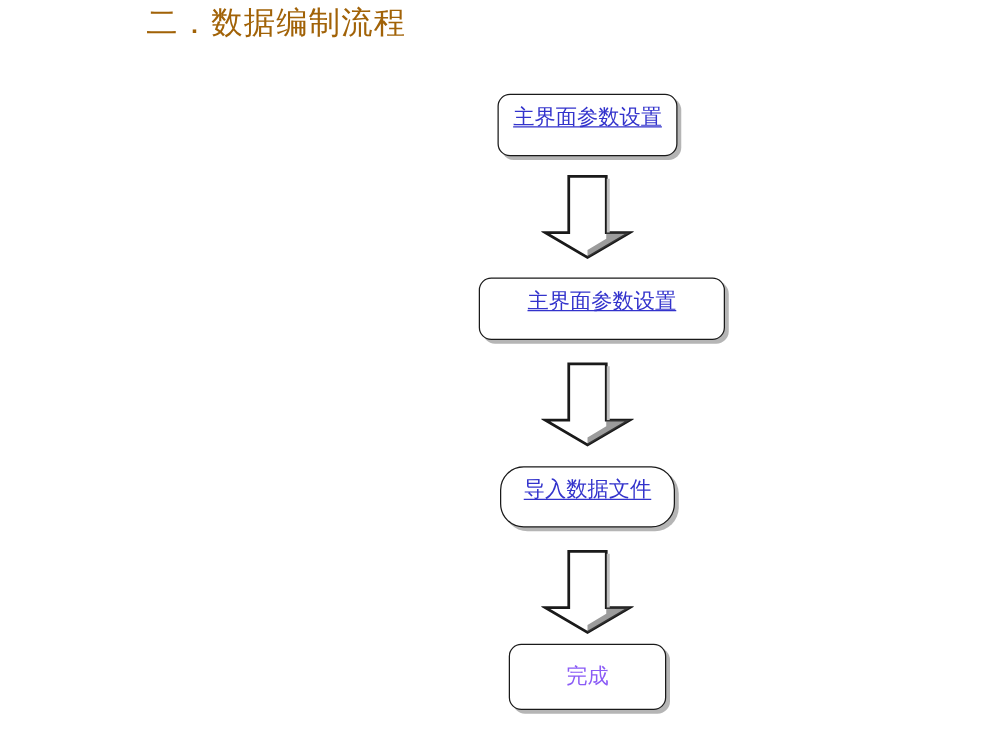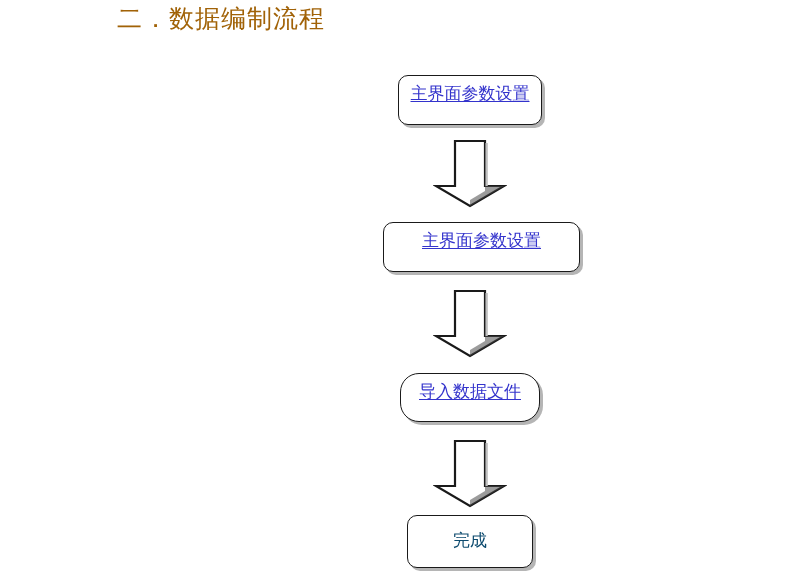--- a/index.html
+++ b/index.html
@@ -54,21 +54,21 @@
     font-size: 17px;
     line-height: 20px;
     white-space: nowrap;
   }
   .label-link {
     color: #3333cc;
     text-decoration: underline;
     text-underline-offset: 2px;
   }
   .label-plain {
-    color: #0c4a6e;
+    color: #8b5cf6;
     text-decoration: none;
   }
 
   
   #box-1 { left: 398px; top: 75px;  width: 144px; height: 50px; }
   #box-1 .flow-box-label { top: 8px; }
 
   #box-2 { left: 383px; top: 222px; width: 197px; height: 50px; }
   #box-2 .flow-box-label { top: 8px; }
 

